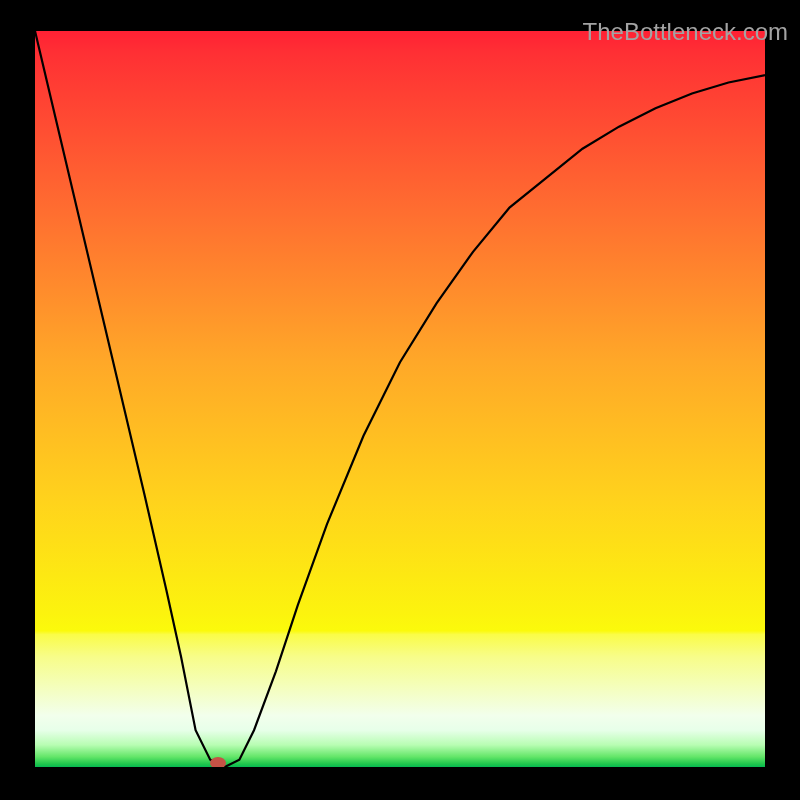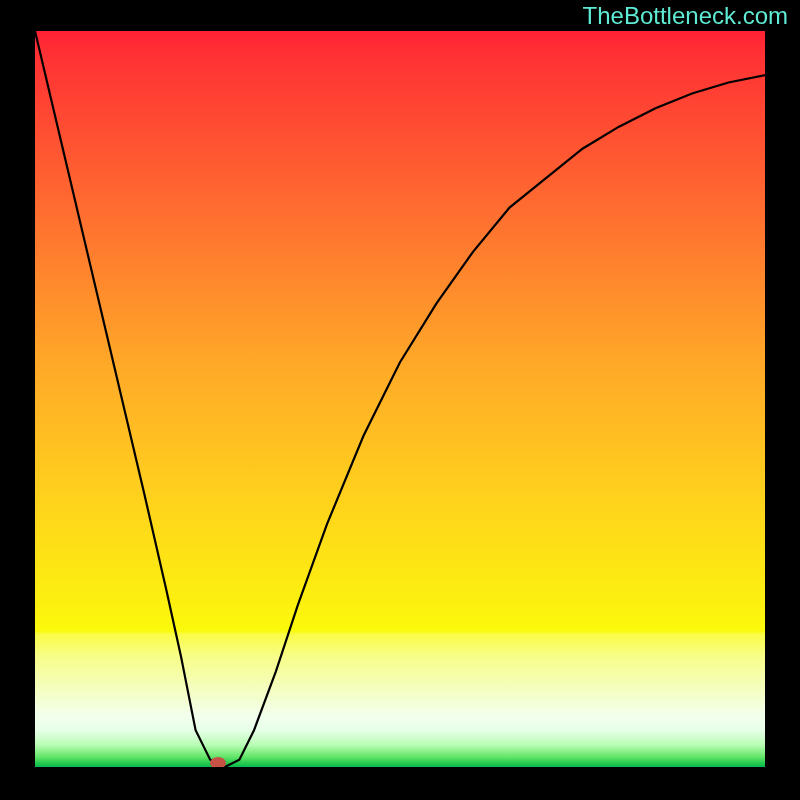--- a/index.html
+++ b/index.html
@@ -5,23 +5,23 @@
   * { margin: 0; padding: 0; box-sizing: border-box; }
   html, body { width: 800px; height: 800px; overflow: hidden; background: #fff; }
   .container {
     position: relative;
     width: 800px;
     height: 800px;
     background: #000;
   }
   .watermark {
     position: absolute;
-    top: 2px;
+    top: 18px;
     right: 12px;
-    color: #5eead4;
+    color: #a3a3a3;
     font-family: Arial, Helvetica, sans-serif;
     font-size: 24px;
     font-weight: 500;
     z-index: 10;
   }
   .plot-area {
     position: absolute;
     left: 35px;
     top: 31px;
     width: 730px;

